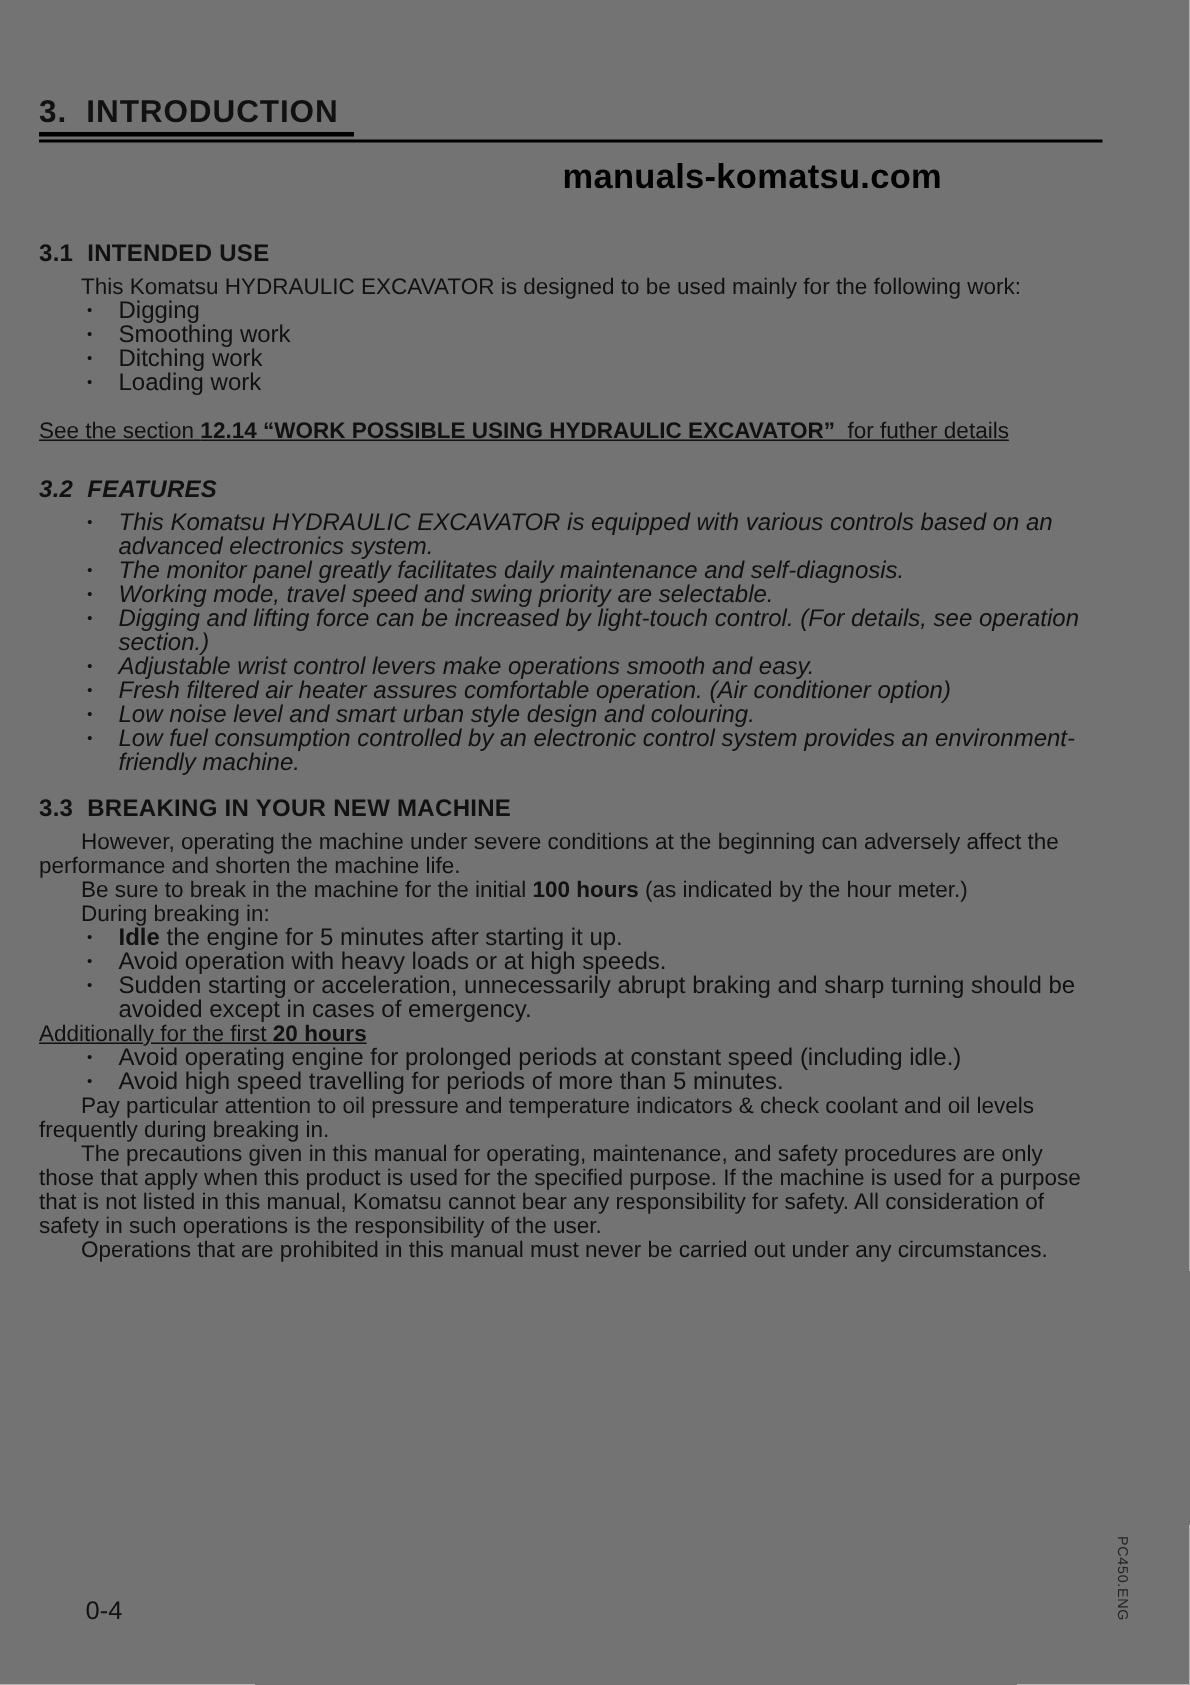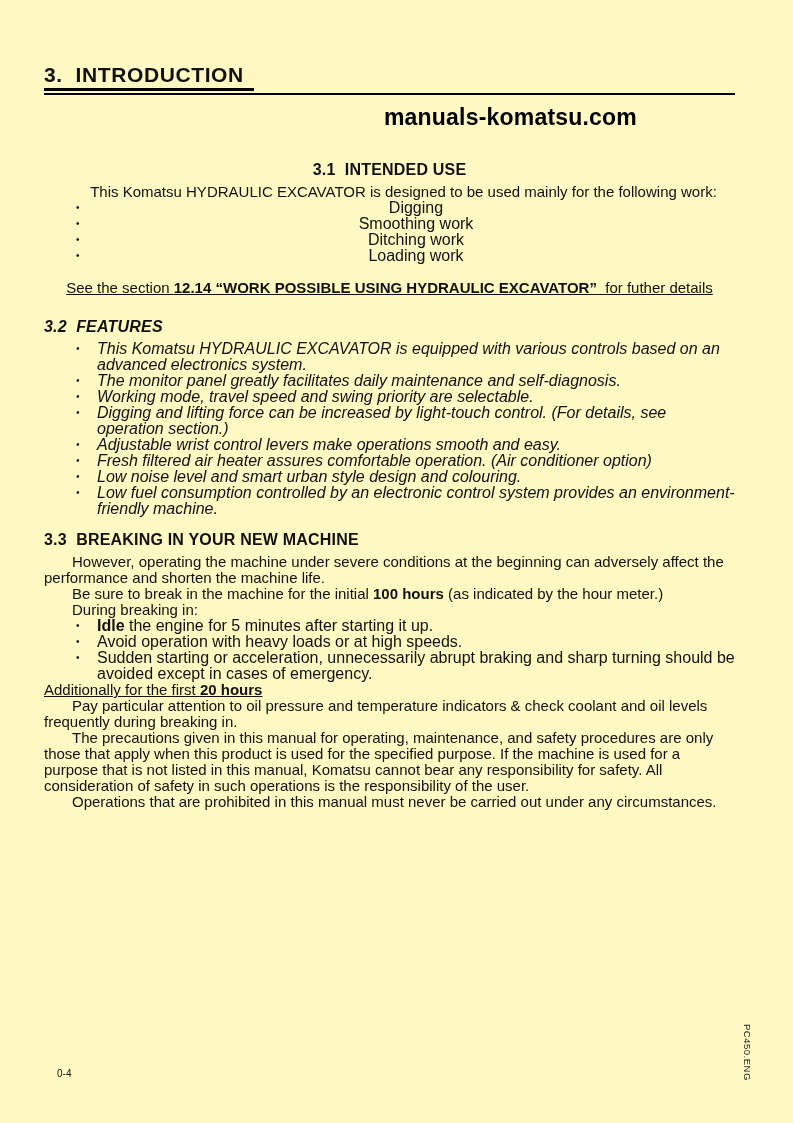--- a/index.html
+++ b/index.html
@@ -1,22 +1,22 @@
 <!DOCTYPE html>
 <html><head>
 <meta charset="utf-8">
 <style>
   html,body{margin:0;padding:0;background:#e8e8e8;}
   .page{
     width:793px;height:1123px;
     margin:0 auto;
-    background:#fef9c3;
+    background:#737373;
     position:relative;
     box-sizing:border-box;
-    padding:64px 58px 0 44px;
+    padding:64px 58px 0 26px;
     font-family:"Liberation Sans","DejaVu Sans",sans-serif;
     color:#111;
     overflow:hidden;
   }
   
   .titleblock{line-height:1;}
   h1{
     display:inline-block;
     margin:0;
     font-size:21px;
@@ -32,21 +32,21 @@
     margin-top:9px;
     text-align:center;
     transform:translateX(121px);
     font-size:23px;
     font-weight:bold;
     letter-spacing:0.2px;
     color:#000;
   }
   
   section{display:block;}
-  #sec-intended{margin-top:30px;text-align:center;}
+  #sec-intended{margin-top:30px;}
   #sec-features{margin-top:22px;font-style:italic;}
   #sec-breaking{margin-top:14px;}
   h2{
     margin:0 0 5px 0;
     font-size:16px;
     font-weight:bold;
     white-space:pre-wrap;
     letter-spacing:0.2px;
   }
   p{margin:0;font-size:15px;line-height:16px;}
@@ -66,21 +66,21 @@
     left:32px;
     top:0;
     font-size:10px;
   }
   b{font-weight:bold;}
   
   .page-number{
     position:absolute;
     left:57px;
     bottom:42px;
-    font-size:10px;
+    font-size:17px;
     line-height:14px;
   }
   .side-label{
     position:absolute;
     right:40px;
     bottom:42px;
     font-size:9.5px;
     letter-spacing:0.5px;
     writing-mode:vertical-rl;
     color:#222;
@@ -128,20 +128,24 @@
     <h2>3.3  BREAKING IN YOUR NEW MACHINE</h2>
     <p class="indent">However, operating the machine under severe conditions at the beginning can adversely affect the performance and shorten the machine life.</p>
     <p class="indent"><span>Be sure to break in the machine for the initial </span><b>100 hours</b><span> (as indicated by the hour meter.)</span></p>
     <p class="indent">During breaking in:</p>
     <ul class="bullets">
       <li><b>Idle</b><span> the engine for 5 minutes after starting it up.</span></li>
       <li>Avoid operation with heavy loads or at high speeds.</li>
       <li>Sudden starting or acceleration, unnecessarily abrupt braking and sharp turning should be avoided except in cases of emergency.</li>
     </ul>
     <p class="flush"><span>Additionally for the first </span><b>20 hours</b></p>
+    <ul class="bullets">
+      <li>Avoid operating engine for prolonged periods at constant speed (including idle.)</li>
+      <li>Avoid high speed travelling for periods of more than 5 minutes.</li>
+    </ul>
     <p class="indent">Pay particular attention to oil pressure and temperature indicators &amp; check coolant and oil levels frequently during breaking in.</p>
     <p class="indent">The precautions given in this manual for operating, maintenance, and safety procedures are only those that apply when this product is used for the specified purpose. If the machine is used for a purpose that is not listed in this manual, Komatsu cannot bear any responsibility for safety. All consideration of safety in such operations is the responsibility of the user.</p>
     <p class="indent">Operations that are prohibited in this manual must never be carried out under any circumstances.</p>
   </section>
 
   <div class="page-number">0-4</div>
   <div class="side-label">PC450.ENG</div>
 
 </div>
 

